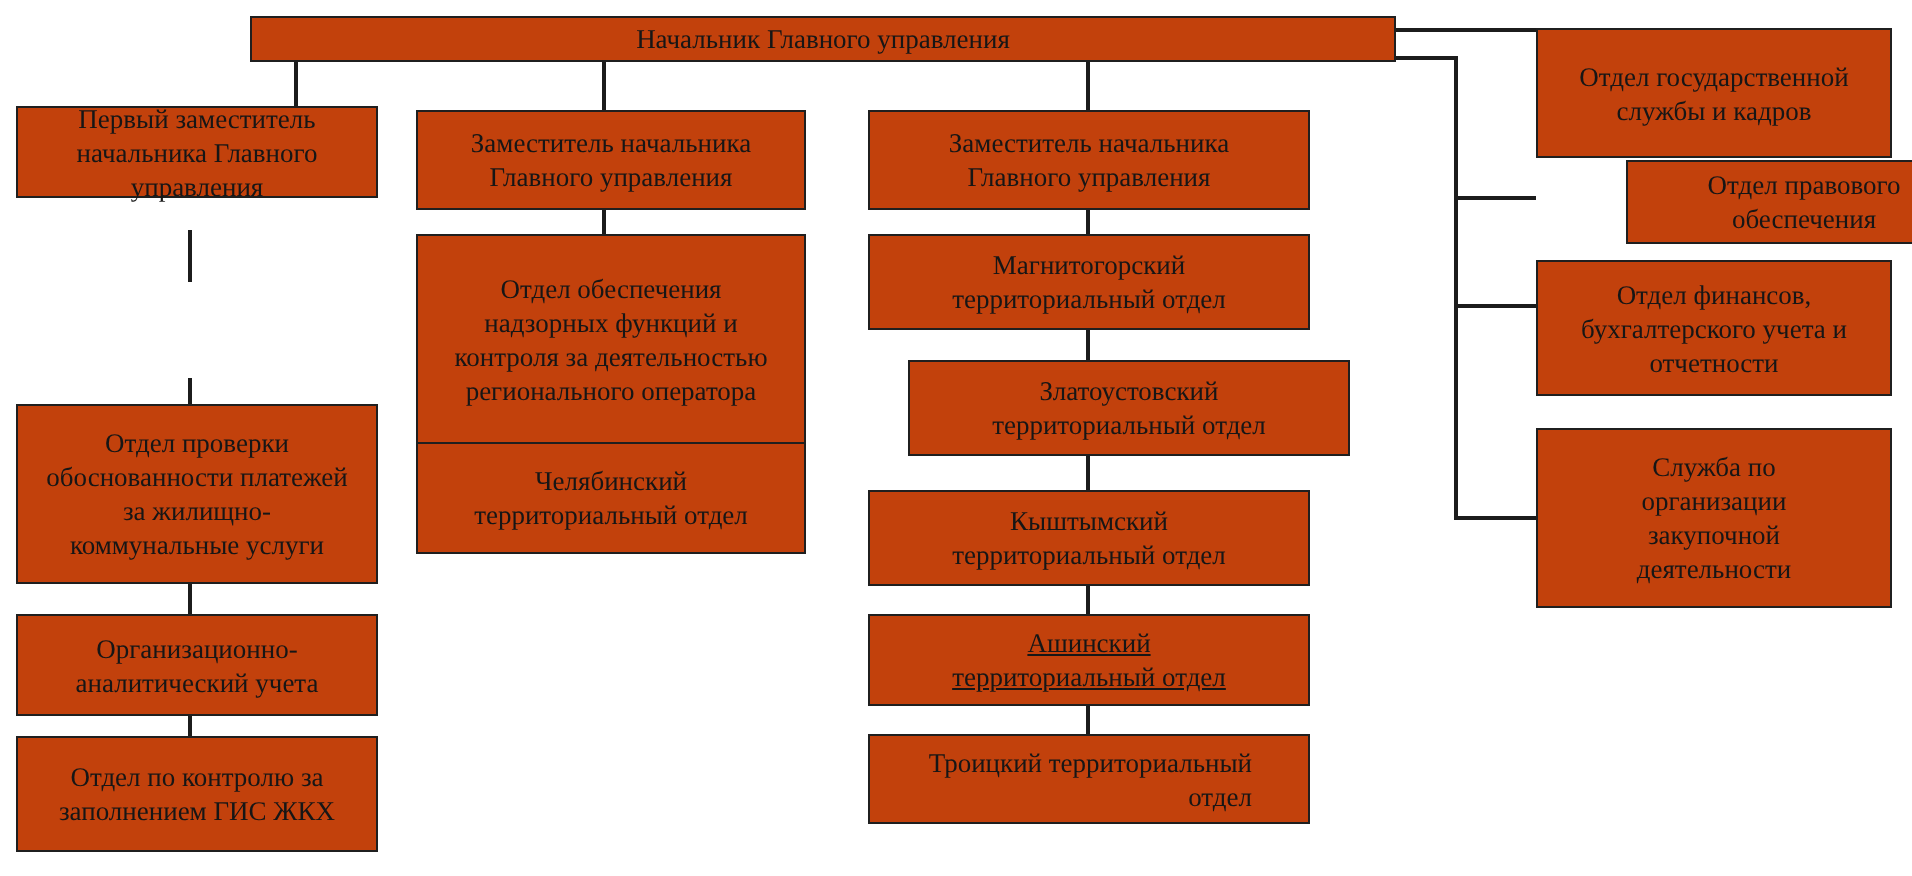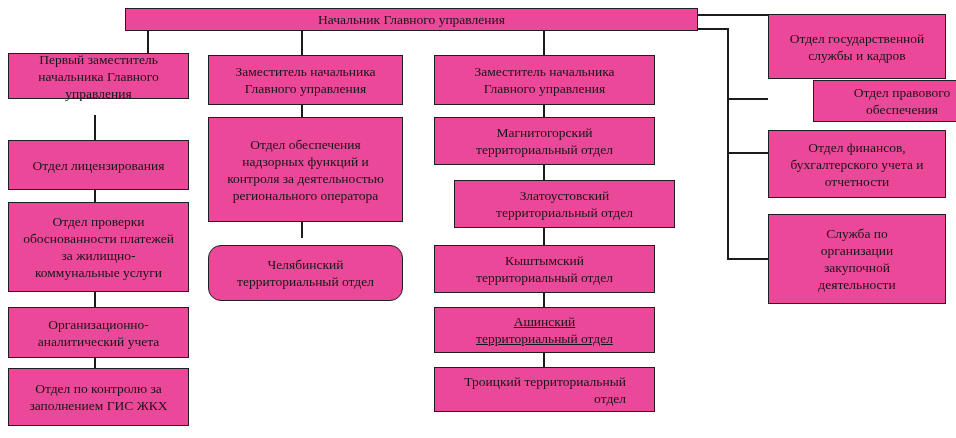--- a/index.html
+++ b/index.html
@@ -13,21 +13,21 @@
     height: 438px;
     background: #ffffff;
     font-family: "Liberation Serif", "DejaVu Serif", serif;
     color: #161616;
     overflow: hidden;
   }
   .node {
     position: absolute;
     box-sizing: border-box;
     border: 1.5px solid #1f1f1f;
-    background: #ec4899;
+    background: #c2410c;
     display: flex;
     align-items: center;
     justify-content: center;
     text-align: center;
     font-size: 13.5px;
     line-height: 17px;
     z-index: 2;
   }
   .vline, .hline {
     position: absolute;
@@ -38,28 +38,27 @@
   .hline { height: 2px; }
 </style>
 </head>
 <body>
 
 <div class="canvas">
 
   <div class="node" style="left:125px; top:8px; width:573px; height:23px;">Начальник Главного управления</div>
 
   <div class="node" style="left:8px; top:53px; width:181px; height:46px; padding:2px 12px;">Первый заместитель начальника Главного управления</div>
-  <div class="node" style="left:8px; top:140px; width:181px; height:50px; padding:2px 8px;">Отдел лицензирования</div>
   <div class="node" style="left:8px; top:202px; width:181px; height:90px; padding:2px 14px;">Отдел проверки обоснованности платежей за жилищно-коммунальные услуги</div>
   <div class="node" style="left:8px; top:307px; width:181px; height:51px; padding:2px 6px;">Организационно-аналитический учета</div>
   <div class="node" style="left:8px; top:368px; width:181px; height:58px; padding:2px 6px;">Отдел по контролю за заполнением ГИС ЖКХ</div>
 
   <div class="node" style="left:208px; top:55px; width:195px; height:50px; padding:2px 10px;">Заместитель начальника Главного управления</div>
   <div class="node" style="left:208px; top:117px; width:195px; height:105px; padding:2px 14px;">Отдел обеспечения надзорных функций и контроля за деятельностью регионального оператора</div>
-  <div class="node" style="left:208px; top:245px; width:195px; height:56px; padding:2px 16px;border-radius:13px;">Челябинский территориальный отдел</div>
+  <div class="node" style="left:208px; top:221px; width:195px; height:56px; padding:2px 16px;">Челябинский территориальный отдел</div>
 
   <div class="node" style="left:434px; top:55px; width:221px; height:50px; padding:2px 28px;">Заместитель начальника Главного управления</div>
   <div class="node" style="left:434px; top:117px; width:221px; height:48px; padding:2px 28px;">Магнитогорский территориальный отдел</div>
   <div class="node" style="left:434px; top:180px; width:221px; height:48px; padding:2px 28px;margin-left:20px;">Златоустовский территориальный отдел</div>
   <div class="node" style="left:434px; top:245px; width:221px; height:48px; padding:2px 28px;">Кыштымский территориальный отдел</div>
   <div class="node" style="left:434px; top:307px; width:221px; height:46px; padding:2px 28px;text-decoration:underline;">Ашинский территориальный отдел</div>
   <div class="node" style="left:434px; top:367px; width:221px; height:45px; padding:2px 28px;text-align:right;">Троицкий территориальный отдел</div>
 
   <div class="node" style="left:768px; top:14px; width:178px; height:65px; padding:2px 6px;">Отдел государственной службы и кадров</div>
   <div class="node" style="left:768px; top:80px; width:178px; height:38px; padding:20px 10px;margin-left:45px;">Отдел правового обеспечения</div>

